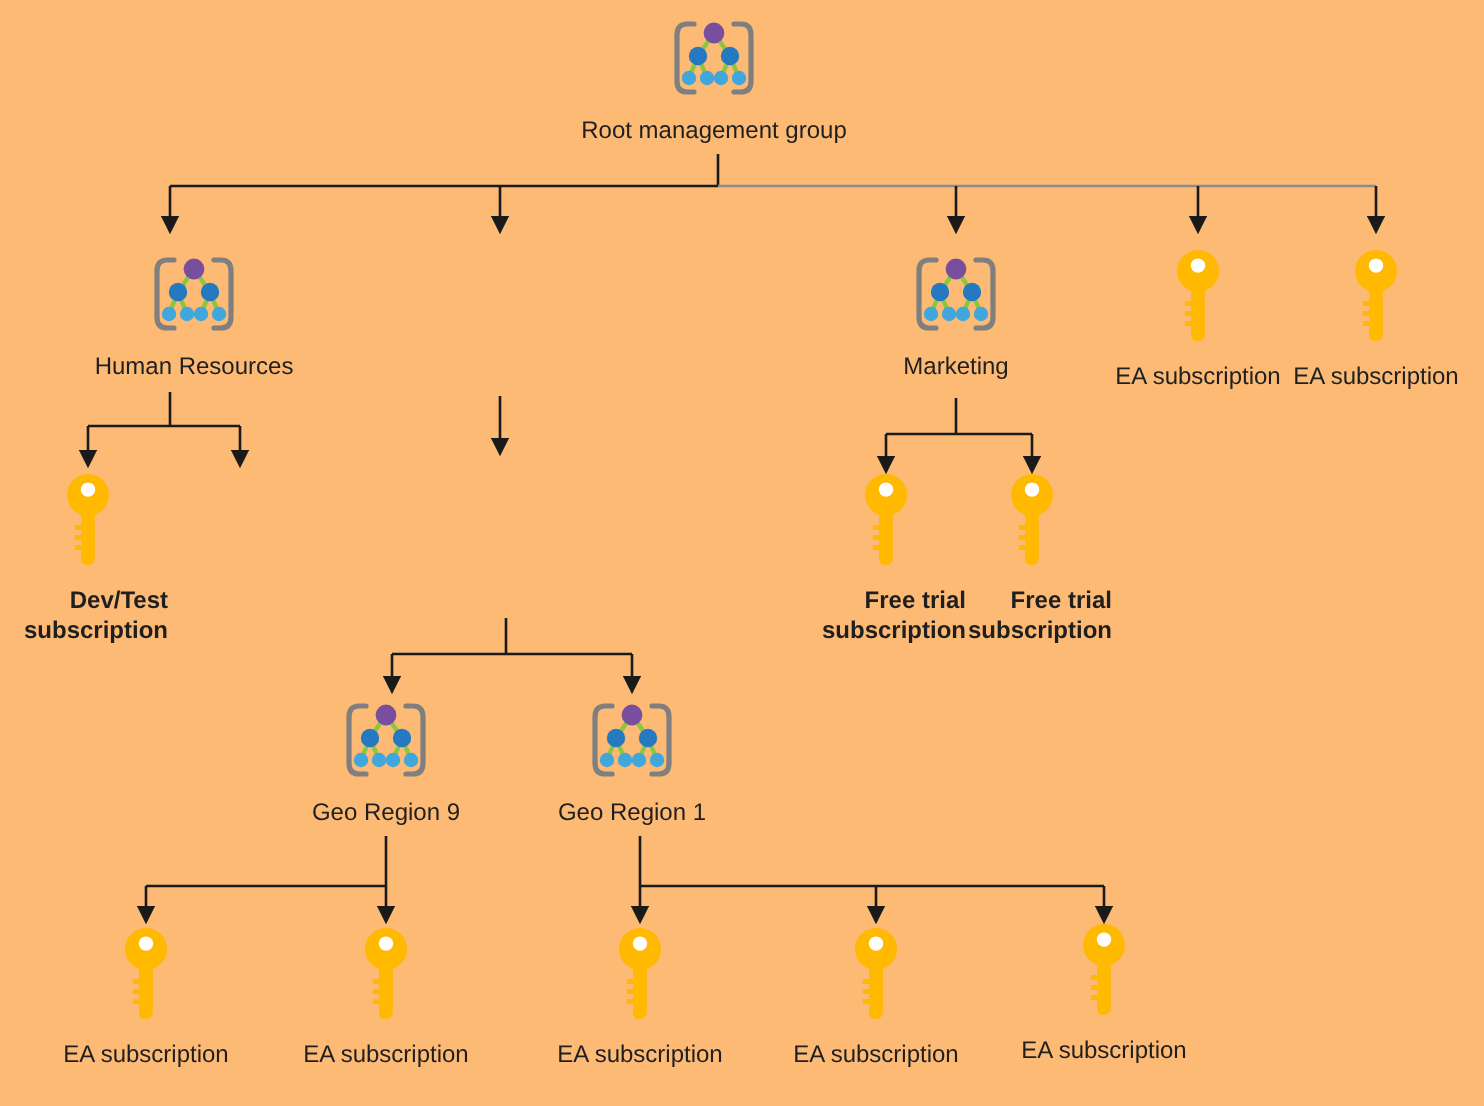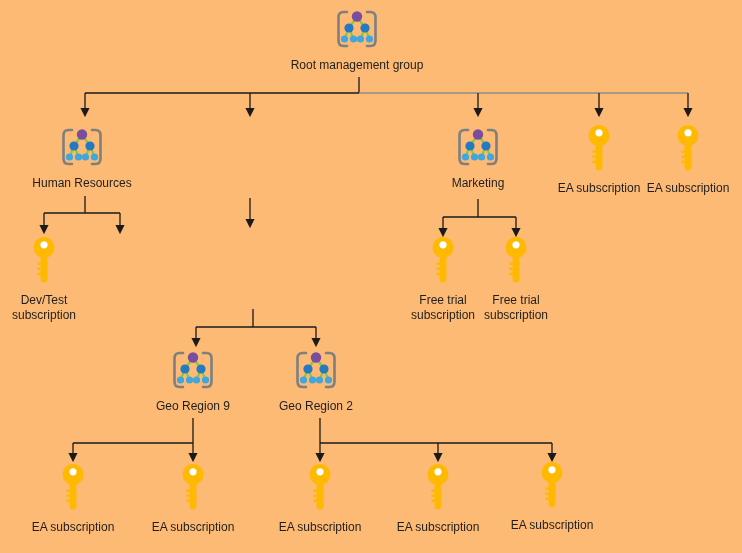--- a/index.html
+++ b/index.html
@@ -8,21 +8,21 @@
     background:#fdba74;
     font-family:"Liberation Sans", sans-serif;
     color:#1f1f1f;
   }
   #wires{position:absolute;left:0;top:0;width:742px;height:553px;}
   .node{position:absolute;display:flex;flex-direction:column;align-items:center;}
   .node .label{
     margin-top:9px;font-size:12px;line-height:15px;text-align:center;
     white-space:nowrap;color:#1f1f1f;
   }
-  .node.wrap .label{white-space:normal;width:80px;text-align:center;}
+  .node.wrap .label{white-space:normal;width:80px;text-align:right;font-weight:bold;}
   .node.w110{width:110px;margin-left:-55px;}
   .node.w96{width:96px;margin-left:-48px;}
   .icon-mgmt{width:46px;height:40px;}
   .icon-key{width:30px;height:48px;}
   .defs-holder{position:absolute;width:0;height:0;overflow:hidden;}
 </style>
 </head>
 <body>
 
 <div id="canvas">
@@ -103,21 +103,21 @@
     </g>
   </svg>
 
   <div class="node w110" style="left:357px;top:9px">
     <svg class="icon-mgmt" viewBox="0 0 46 40">
         <use href="#mgmt"></use>
       </svg>
     <div class="label">Root management group</div>
   </div>
 
-  <div class="node w110" style="left:82px;top:127px">
+  <div class="node w110" style="left:97px;top:127px">
     <svg class="icon-mgmt" viewBox="0 0 46 40">
         <use href="#mgmt"></use>
       </svg>
     <div class="label">Human Resources</div>
   </div>
 
 
   <div class="node w110" style="left:478px;top:127px">
     <svg class="icon-mgmt" viewBox="0 0 46 40">
         <use href="#mgmt"></use>
@@ -166,21 +166,21 @@
     <svg class="icon-mgmt" viewBox="0 0 46 40">
         <use href="#mgmt"></use>
       </svg>
     <div class="label">Geo Region 9</div>
   </div>
 
   <div class="node w96" style="left:316px;top:350px">
     <svg class="icon-mgmt" viewBox="0 0 46 40">
         <use href="#mgmt"></use>
       </svg>
-    <div class="label">Geo Region 2</div>
+    <div class="label">Geo Region 1</div>
   </div>
 
   <div class="node w96" style="left:73px;top:463px">
     <svg class="icon-key" viewBox="0 0 30 48">
         <use href="#key"></use>
       </svg>
     <div class="label">EA subscription</div>
   </div>
 
   <div class="node w96" style="left:193px;top:463px">

